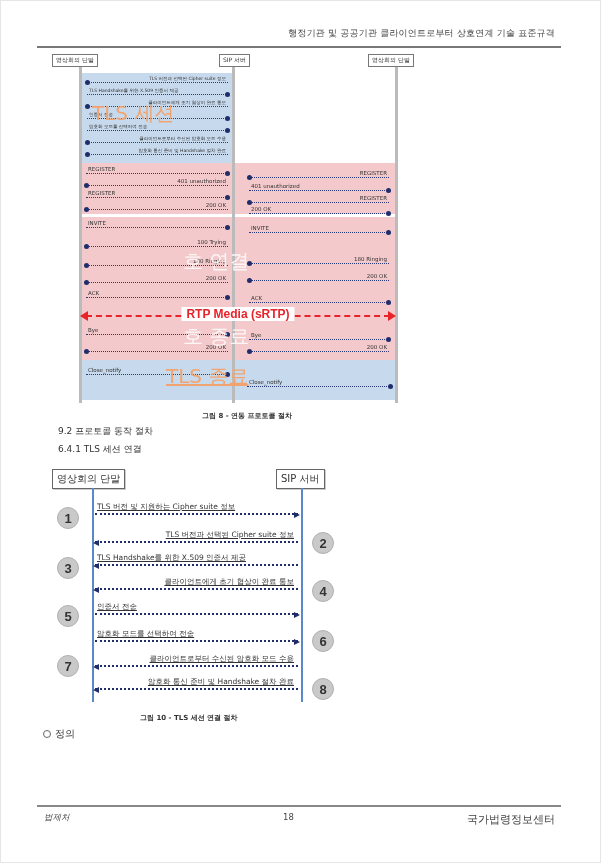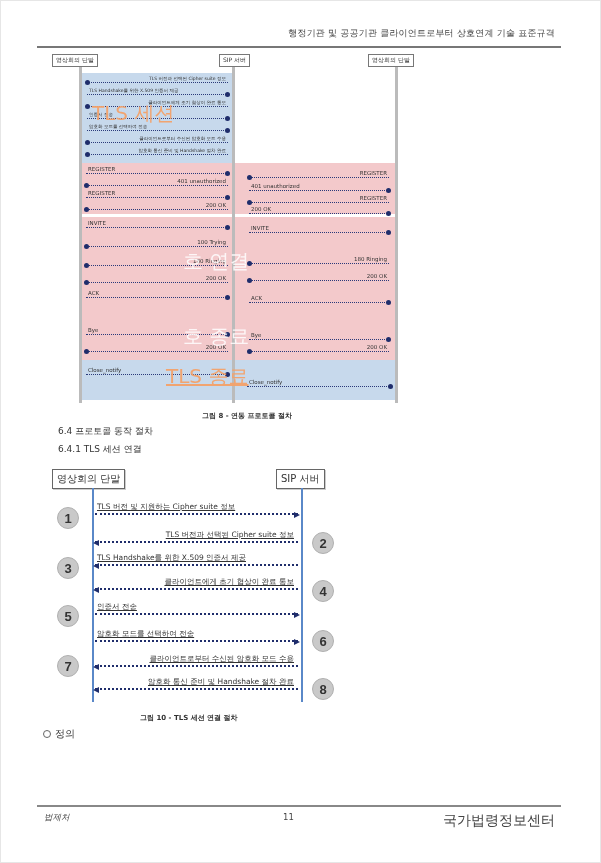--- a/index.html
+++ b/index.html
@@ -7,21 +7,21 @@
   body { position: relative; font-family: "DejaVu Sans", sans-serif; color: #333; }
 
   .page-border { position: absolute; left: 0; top: 0; width: 601px; height: 863px; border: 1px solid #e6e6e6; }
 
   .header-title { position: absolute; right: 46px; top: 27px; font-size: 9px; color: #444; letter-spacing: 0.2px; }
   .header-rule { position: absolute; left: 37px; top: 46px; width: 524px; height: 2px; background: #777; }
 
   .footer-rule { position: absolute; left: 37px; top: 805px; width: 524px; height: 2px; background: #888; }
   .footer-left { position: absolute; left: 44px; top: 812px; font-size: 8.5px; color: #444; font-style: italic; }
   .footer-center { position: absolute; left: 283px; top: 812px; font-size: 8.5px; color: #444; }
-  .footer-right { position: absolute; right: 46px; top: 812px; font-size: 14px; color: #444; }
+  .footer-right { position: absolute; right: 46px; top: 812px; font-size: 11px; color: #444; }
 
   
   .d1 { position: absolute; left: 0; top: 0; width: 601px; height: 420px; }
   .actor-box { position: absolute; border: 1.5px solid #777; background: #fff; font-size: 6px; color: #333; text-align: center; padding: 1px 3px; white-space: nowrap; }
   .lifeline { position: absolute; width: 3px; background: #bbb; }
   .zone { position: absolute; }
   .zone-blue { background: #c7d9ec; }
   .zone-pink { background: #f3c9cb; }
   .zone-sep { position: absolute; height: 3px; background: #fff; }
   .msg { position: absolute; height: 10px; }
@@ -240,25 +240,31 @@
       <div class="line"></div>
       <div class="dot"></div>
       <span class="lbl">Close_notify</span>
     </div>
 
   <div class="watermark wm-orange" style="left:92px; top:100px;">TLS 세션</div>
   <div class="watermark wm-white" style="left:183px; top:323px;">호 종료</div>
   <div class="watermark wm-white" style="left:183px; top:248px;">호 연결</div>
   <div class="watermark wm-orange" style="left:166px; top:363px;text-decoration:underline;">TLS 종료</div>
 
+  <div class="rtp-band">
+    <div class="rtp-arrow-l"></div>
+    <div class="rtp-line"></div>
+    <div class="rtp-arrow-r"></div>
+    <span class="rtp-label">RTP Media (sRTP)</span>
+  </div>
 
   <div class="caption" style="left:202px; top:411px;">그림 8 - 연동 프로토콜 절차</div>
 </div>
 
-<div class="sec-heading" style="left:58px; top:425px;">6.4 프로토콜 동작 절차</div>
+<div class="sec-heading" style="left:58px; top:425px;">9.2 프로토콜 동작 절차</div>
 <div class="sec-heading" style="left:58px; top:443px;">6.4.1 TLS 세션 연결</div>
 
 <div>
   <div class="actor2" style="left:52px; top:469px;">영상회의 단말</div>
   <div class="actor2" style="left:276px; top:469px;">SIP 서버</div>
   <div class="lifeline2" style="left:92px; top:488px; height:214px;"></div>
   <div class="lifeline2" style="left:301px; top:488px; height:214px;"></div>
 
   <div class="step" style="left:57px; top:507px;">1</div>
   <div class="msg2 r" style="left:95px; top:502px; width:203px;">
@@ -318,14 +324,14 @@
 
   <div class="caption" style="left:140px; top:713px;">그림 10 - TLS 세션 연결 절차</div>
 </div>
 
 <div class="bullet-def">
   <span class="circ"></span><span>정의</span>
 </div>
 
 <div class="footer-rule"></div>
 <div class="footer-left">법제처</div>
-<div class="footer-center">11</div>
+<div class="footer-center">18</div>
 <div class="footer-right">국가법령정보센터</div>
 
 </body></html>

